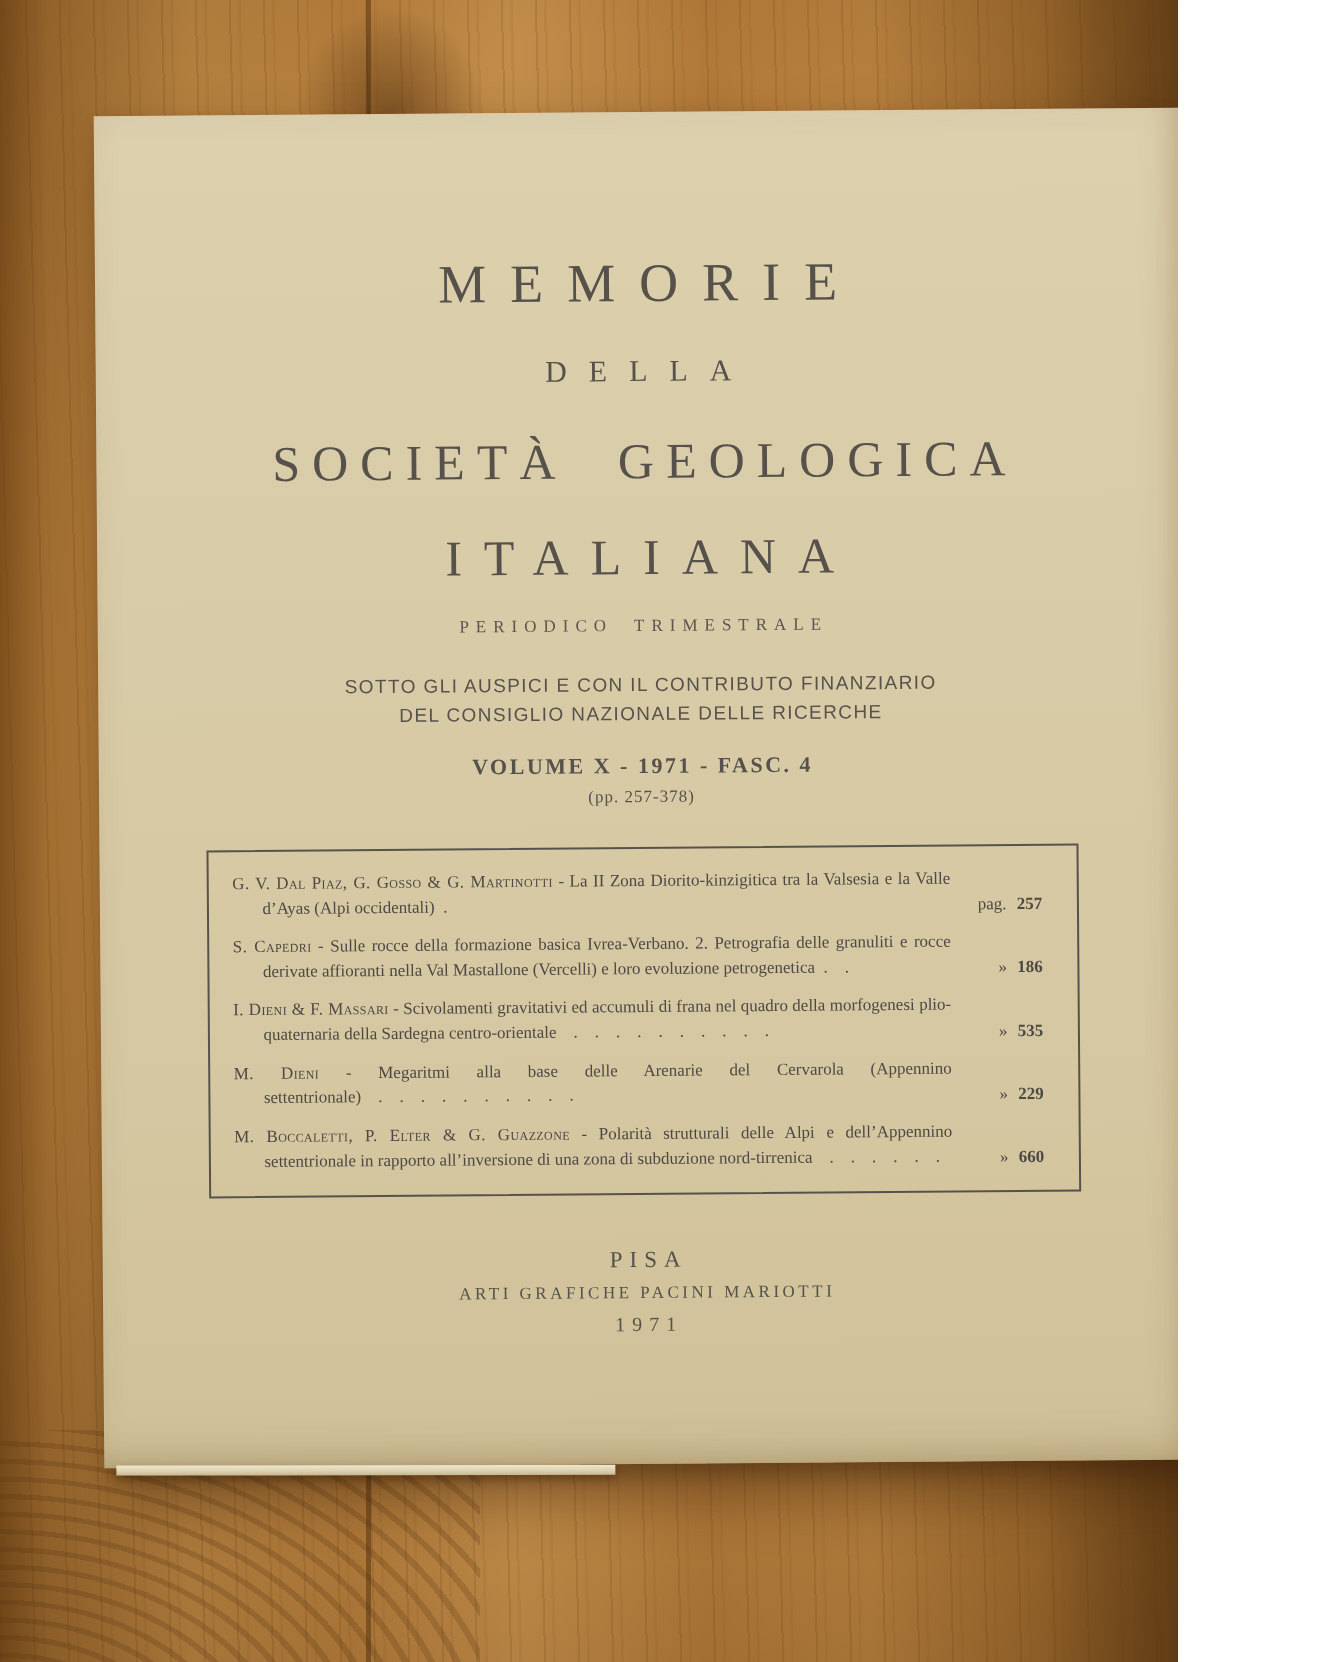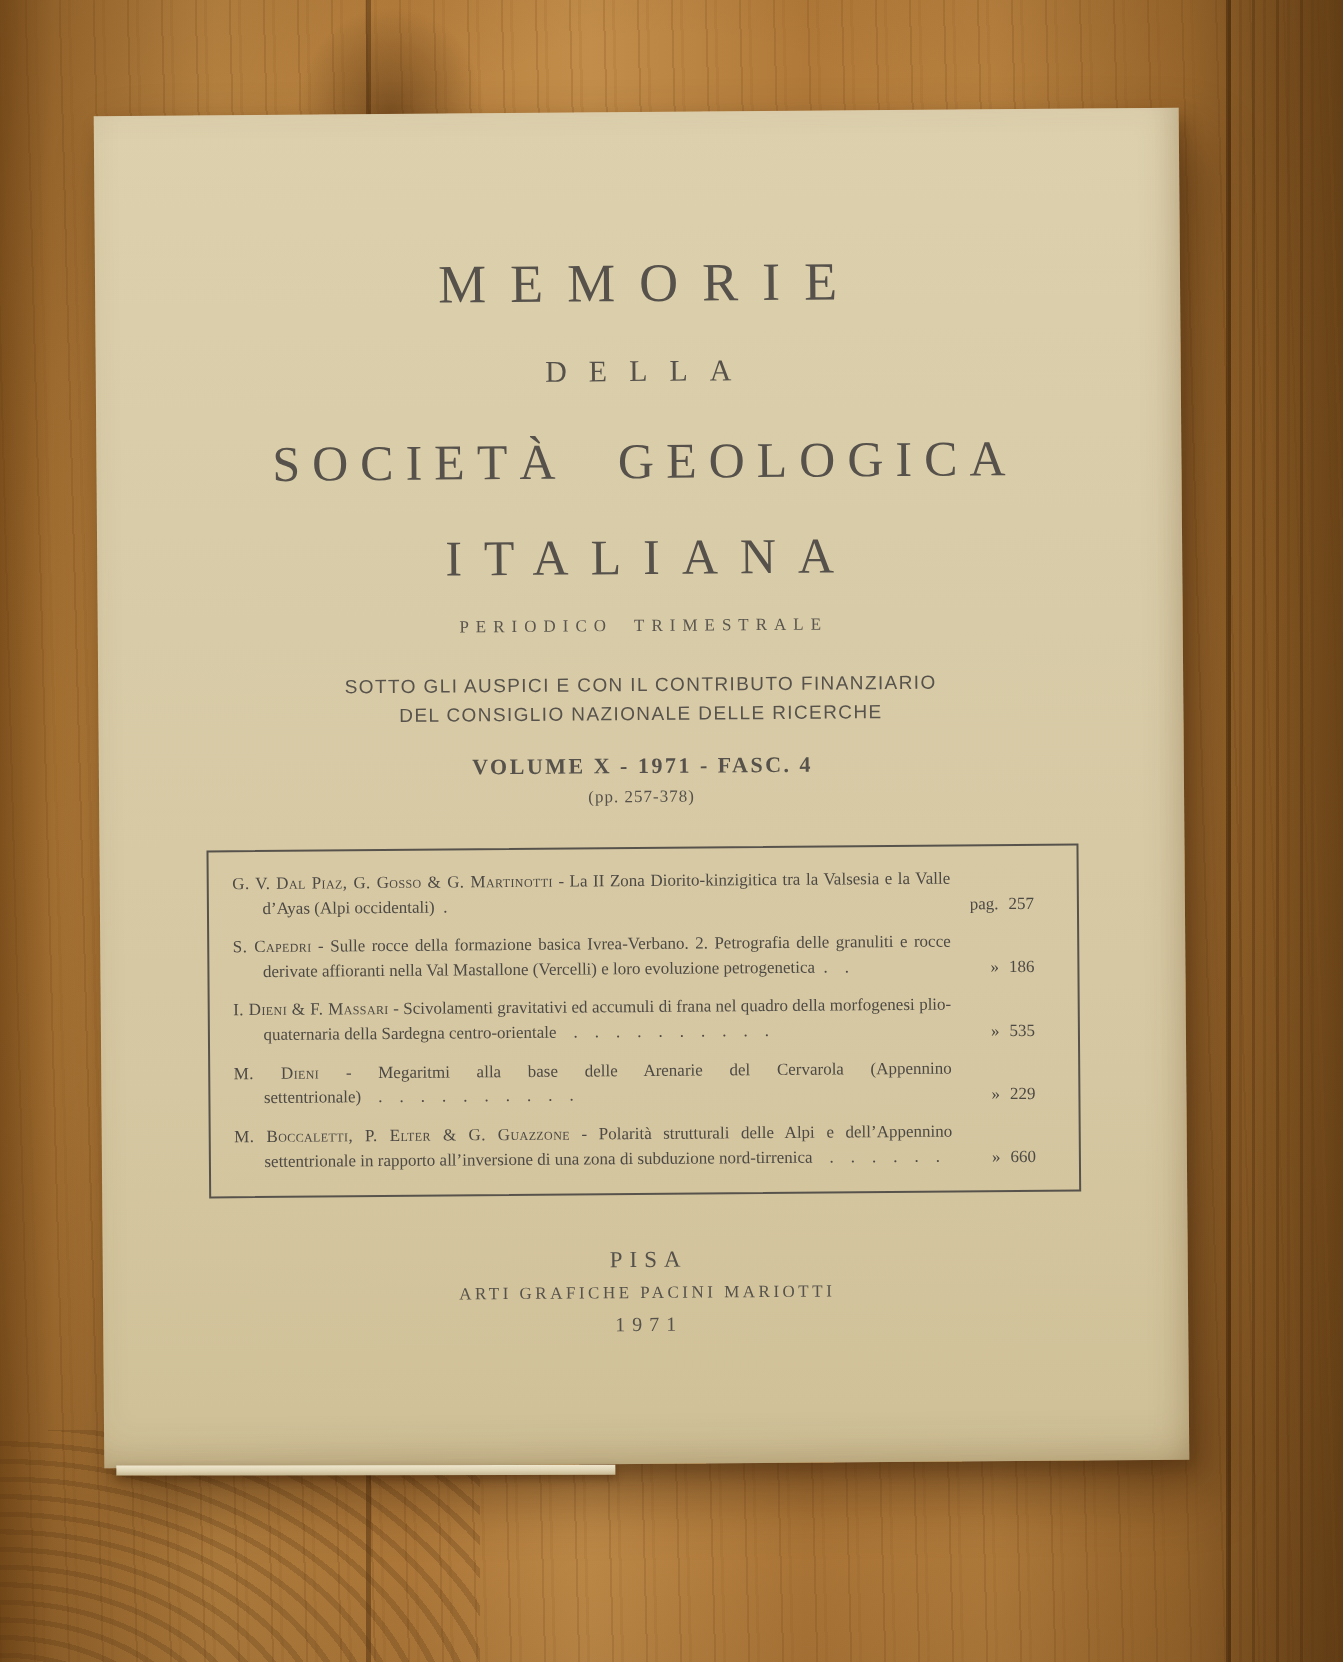--- a/index.html
+++ b/index.html
@@ -3,21 +3,21 @@
 <meta charset="utf-8">
 <title>Memorie della Società Geologica Italiana</title>
 <style>
   * { margin: 0; padding: 0; box-sizing: border-box; }
   html, body { width: 1343px; height: 1662px; }
   body { overflow: hidden; font-family: "Liberation Serif", "DejaVu Serif", serif; }
 
   
   .scene {
     position: relative;
-    width: 1343px; height: 1662px;
+    width: 1178px; height: 1662px;
     overflow: hidden;
     background-image:
       radial-gradient(ellipse at 50% 45%, rgba(0,0,0,0) 55%, rgba(58,31,8,.30) 100%),
       linear-gradient(90deg, rgba(0,0,0,0) 0 366px, rgba(70,40,10,.45) 366px 371px, rgba(0,0,0,0) 371px 100%),
       linear-gradient(90deg, rgba(0,0,0,0) 0 1226px, rgba(60,34,8,.5) 1226px 1231px, rgba(0,0,0,0) 1231px 100%),
       repeating-linear-gradient(88.5deg, rgba(110,65,20,.18) 0 2px, rgba(0,0,0,0) 2px 9px, rgba(145,92,36,.13) 9px 12px, rgba(0,0,0,0) 12px 34px),
       linear-gradient(90deg, #86561f 0%, #a97434 4%, #c08a45 16%, #b77f3d 30%, #c28d4a 44%, #b07939 60%, #ba8340 74%, #a57031 88%, #6f4719 100%);
     background-color: #b27a3c;
   }
   .knot {
@@ -90,22 +90,22 @@
     font-size: 17px;
     color: #4d4944;
   }
   .toc-entry { position: relative; padding-right: 100px; margin-top: 14px; }
   .toc-entry:first-child { margin-top: 0; }
   .toc-text {
     padding-left: 30px; text-indent: -30px;
     text-align: justify; line-height: 1.45;
   }
   .toc-authors { font-variant: small-caps; letter-spacing: .4px; }
-  .toc-page-label { position: absolute; right: 52px; bottom: 1px; }
-  .toc-page-num   { position: absolute; right: 0;  bottom: 1px; width: 42px; text-align: left; }
+  .toc-page-label { position: absolute; right: 44px; bottom: 1px; }
+  .toc-page-num   { position: absolute; right: 0;  bottom: 1px; width: 42px; text-align: center; font-weight: bold; }
 
   
   .pisa    { margin-top: 52px; font-size: 23px; letter-spacing: 7px; text-indent: 7px; }
   .printer { margin-top: 10px; font-size: 17px; letter-spacing: 3.5px; text-indent: 3.5px; }
   .year    { margin-top: 10px; font-size: 20px; letter-spacing: 7px; text-indent: 7px; }
 </style>
 </head>
 <body>
 
 <div class="scene">

